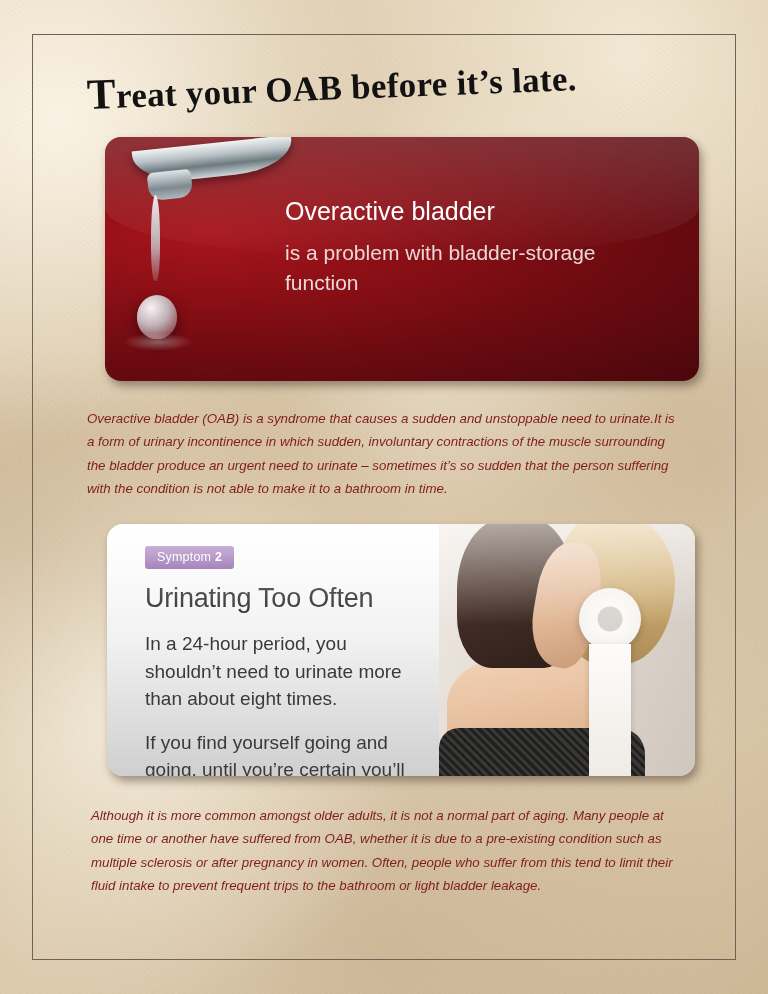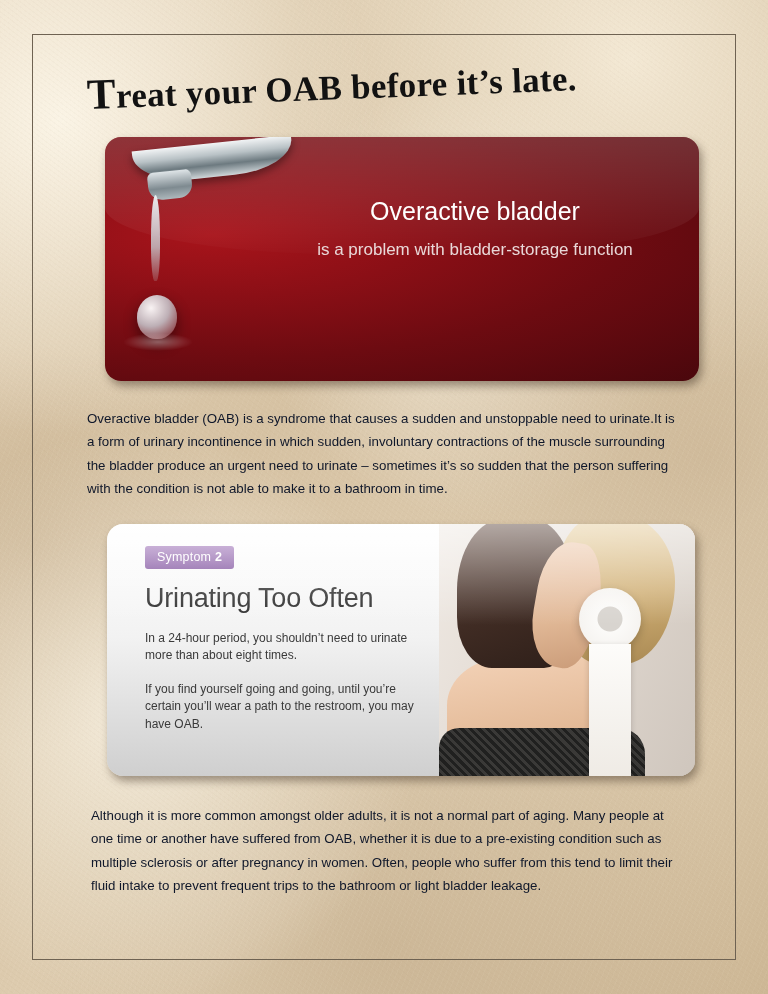--- a/index.html
+++ b/index.html
@@ -140,43 +140,43 @@
     position: absolute;
     left: 18px; top: 196px;
     width: 70px; height: 18px;
     border-radius: 50%;
     background: radial-gradient(ellipse at center, rgba(255,255,255,0.35), rgba(255,255,255,0) 70%);
   }
   .fig1-text {
     position: absolute;
     right: 34px; top: 60px;
     width: 380px;
-    text-align: center;
     color: #f6eeee;
   }
   .fig1-head {
     font-size: 25px;
     color: #ffffff;
     margin-bottom: 12px;
     font-weight: 400;
   }
   .fig1-sub {
-    font-size: 17px;
+    font-size: 21px;
     line-height: 1.45;
     color: #e9d8d8;
     font-weight: 300;
   }
 
   
   .para {
     font-size: 13.3px;
     line-height: 1.75;
-    color: #0f172a;
+    color: #7f1d1d;
     margin: 26px 0 0 2px;
     width: 592px;
+    font-style: italic;
   }
   .para.second {
     margin-top: 28px;
     margin-left: 6px;
     width: 596px;
   }
 
   
   .fig2 {
     width: 588px;
@@ -202,21 +202,21 @@
     letter-spacing: 0.2px;
   }
   .badge b { font-weight: 700; }
   .fig2-head {
     font-size: 27px;
     color: #2b2b2b;
     margin: 14px 0 12px 0;
     letter-spacing: -0.2px;
   }
   .fig2-body {
-    font-size: 12px;
+    font-size: 19px;
     line-height: 1.45;
     color: #3a3a3a;
     margin: 16px 0 14px 0;
     width: 282px;
   }
   
   .fig2-photo {
     position: absolute;
     right: 0; top: 0;
     width: 256px; height: 100%;

